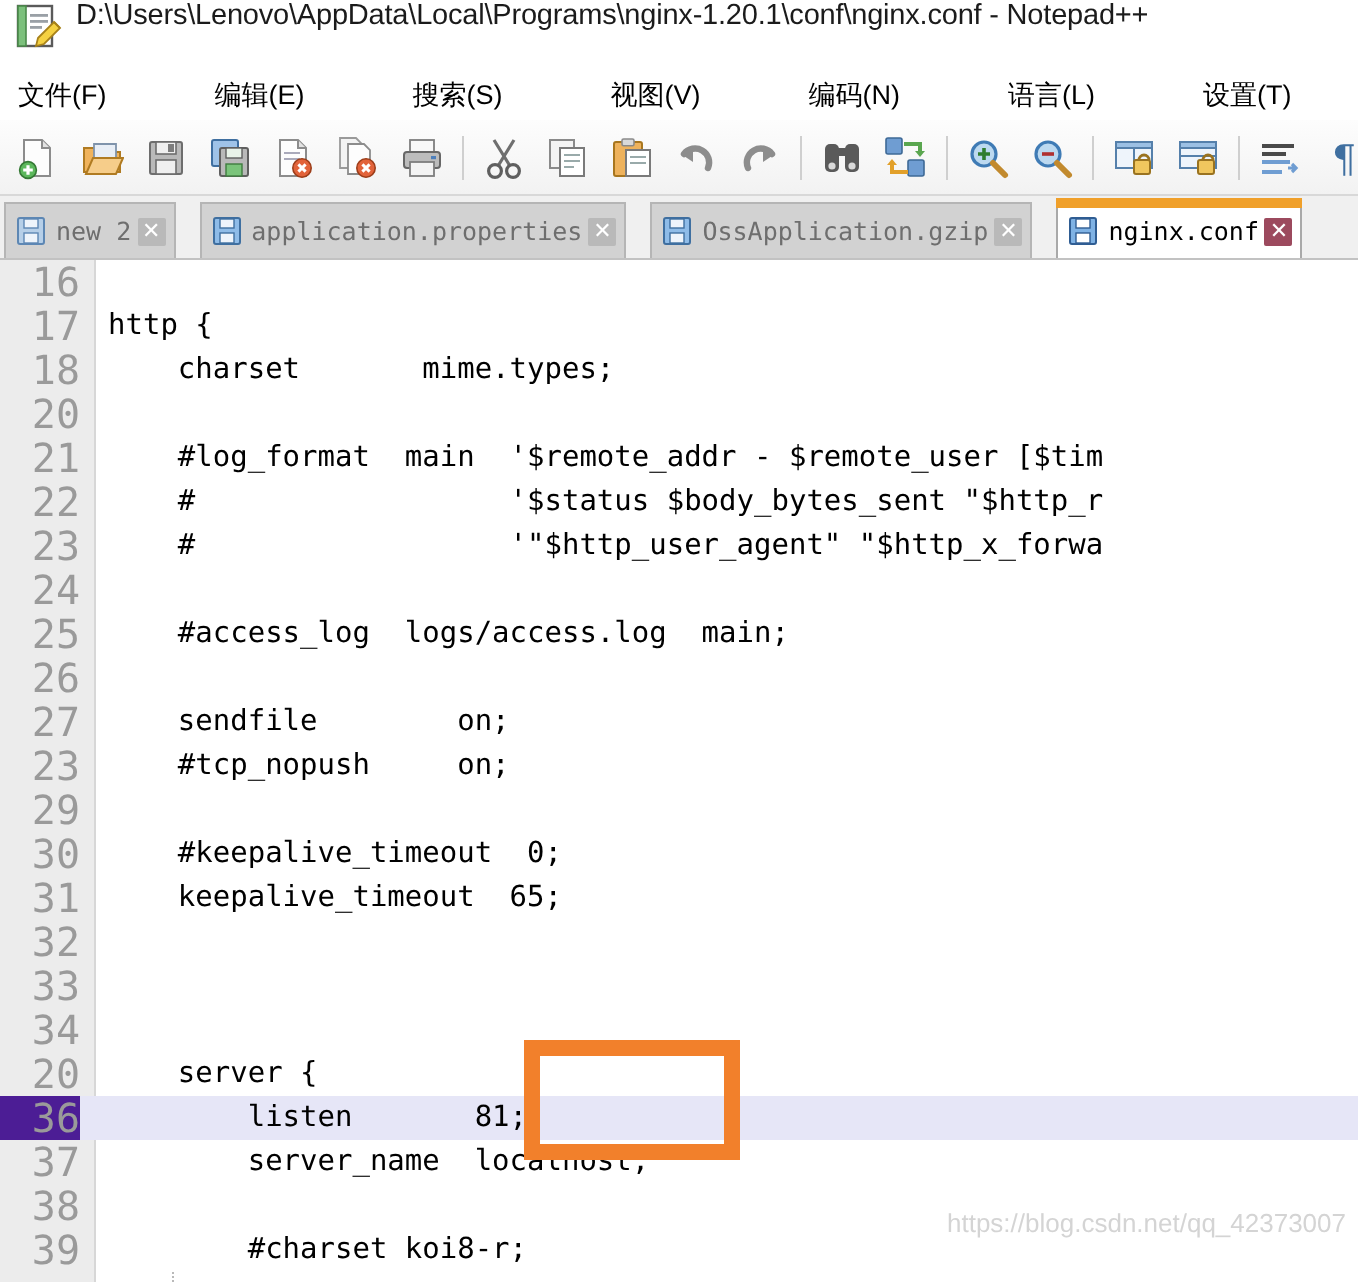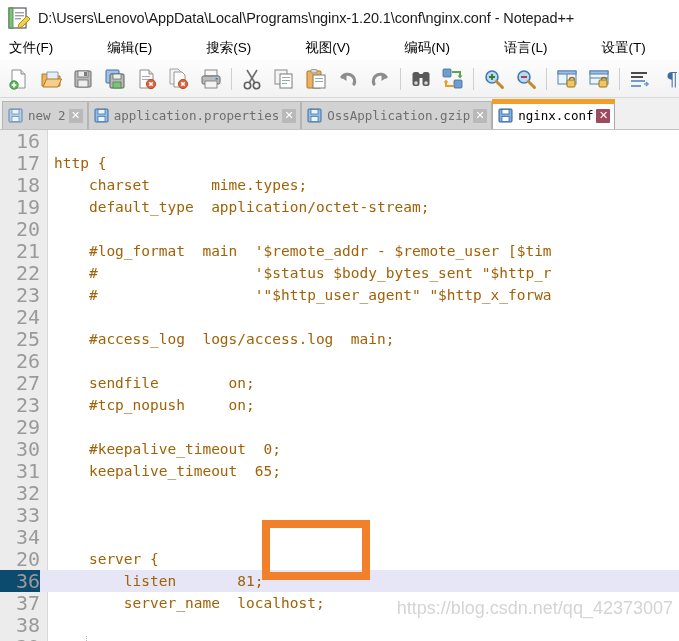--- a/index.html
+++ b/index.html
@@ -14,21 +14,20 @@
     position: relative;
     width: 679px; height: 641px;
     background: #ffffff;
     overflow: hidden;
   }
 
   
   .titlebar {
     height: 36px;
     display: flex;
-    align-items: center;
     padding-left: 6px;
     background: #ffffff;
     font-size: 15px;
     color: #1b1b1b;
   }
   .titlebar .tb-icon {
     width: 26px; height: 26px;
     margin-right: 6px;
     position: relative;
     flex: 0 0 auto;
@@ -90,21 +89,21 @@
     align-items: flex-end;
     padding-left: 2px;
     border-bottom: 1px solid #c2c2c2;
     overflow: hidden;
   }
   .tab {
     height: 28px;
     display: flex;
     align-items: center;
     padding: 0 4px 0 5px;
-    margin-right: 0;
+    margin-right: 12px;
     background: #d2d2d2;
     border: 1px solid #b5b5b5;
     border-bottom: none;
     font-family: "DejaVu Sans Mono", monospace;
     font-size: 12.5px;
     color: #6e6e6e;
     white-space: nowrap;
     position: relative;
     cursor: default;
     flex: 0 0 auto;
@@ -160,35 +159,35 @@
     background: #ececec;
     border-right: 1px solid #d7d7d7;
   }
   .row {
     height: 22px;
     line-height: 22px;
     position: relative;
     white-space: pre;
   }
   .row.hl { background: #e6e6f7; }
-  .row.hl .ln { background: #0c4a6e; }
+  .row.hl .ln { background: #4c1d95; }
   .ln {
     position: absolute;
     left: 0; top: 0;
     width: 40px;
     text-align: right;
     color: #9a9a9a;
     font-family: "DejaVu Sans Mono", monospace;
     font-size: 20px;
   }
   .code {
     position: absolute;
     left: 49px; top: 0;
     padding-left: 5px;
-    color: #a16207;
+    color: #000000;
     white-space: pre;
   }
   .indent-guide {
     position: absolute;
     left: 86px;
     width: 1px;
     background: repeating-linear-gradient(to bottom,#b9b9b9 0 1px,transparent 1px 2px);
   }
 
   
@@ -198,21 +197,21 @@
     background: transparent;
     pointer-events: none;
   }
 
   
   .watermark {
     position: absolute;
     right: 6px;
     bottom: 22px;
     font-family: "Liberation Sans", sans-serif;
-    font-size: 18px;
+    font-size: 13px;
     color: #d4d4d4;
     white-space: nowrap;
     pointer-events: none;
   }
 </style>
 </head>
 <body>
 
 <div id="app">
 
@@ -489,21 +488,20 @@
     </div>
   </div>
 
   <div class="editor">
     <div class="gutter"></div>
     <div class="indent-guide" style="top:506px;height:110px;"></div>
     <div id="rows">
         <div class="row"><span class="ln">16</span><span class="code"></span></div>
         <div class="row"><span class="ln">17</span><span class="code">http {</span></div>
         <div class="row"><span class="ln">18</span><span class="code">    charset       mime.types;</span></div>
-        <div class="row"><span class="ln">19</span><span class="code">    default_type  application/octet-stream;</span></div>
         <div class="row"><span class="ln">20</span><span class="code"></span></div>
         <div class="row"><span class="ln">21</span><span class="code">    #log_format  main  '$remote_addr - $remote_user [$tim</span></div>
         <div class="row"><span class="ln">22</span><span class="code">    #                  '$status $body_bytes_sent "$http_r</span></div>
         <div class="row"><span class="ln">23</span><span class="code">    #                  '"$http_user_agent" "$http_x_forwa</span></div>
         <div class="row"><span class="ln">24</span><span class="code"></span></div>
         <div class="row"><span class="ln">25</span><span class="code">    #access_log  logs/access.log  main;</span></div>
         <div class="row"><span class="ln">26</span><span class="code"></span></div>
         <div class="row"><span class="ln">27</span><span class="code">    sendfile        on;</span></div>
         <div class="row"><span class="ln">23</span><span class="code">    #tcp_nopush     on;</span></div>
         <div class="row"><span class="ln">29</span><span class="code"></span></div>

